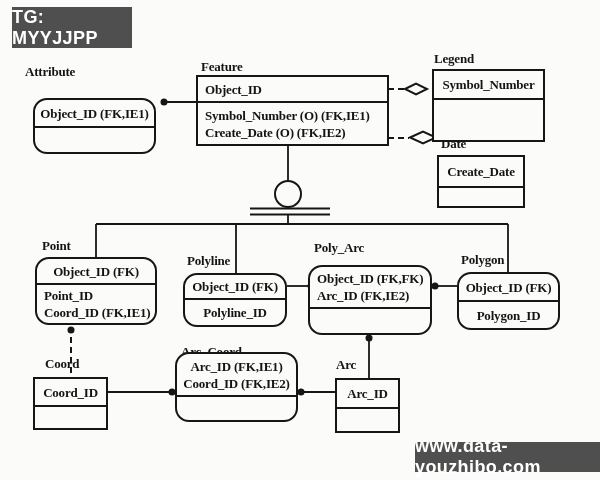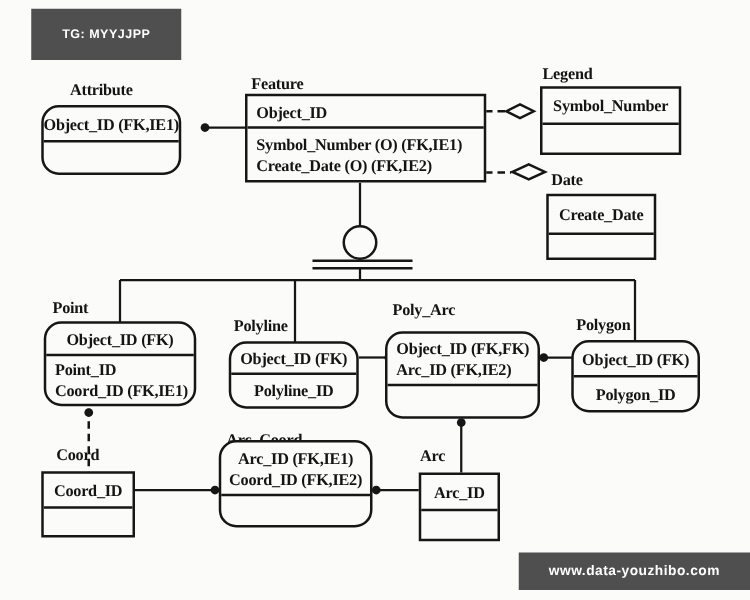--- a/index.html
+++ b/index.html
@@ -7,22 +7,22 @@
     position:relative;width:600px;height:480px;background:#fbfbfa;
     overflow:hidden;font-family:"Liberation Serif",serif;color:#141414;
   }
   
   .badge{
     position:absolute;background:#4f4f4f;color:#fff;
     font-family:"Liberation Sans",sans-serif;font-weight:bold;
     display:flex;align-items:center;justify-content:center;
     letter-spacing:.4px;
   }
-  #badge-tl{left:25px;top:7px;width:120px;height:41px;font-size:10px;}
-  #badge-br{left:415px;top:442px;width:185px;height:30px;font-size:11px;}
+  #badge-tl{left:12px;top:7px;width:120px;height:41px;font-size:18px;}
+  #badge-br{left:415px;top:442px;width:185px;height:30px;font-size:18px;}
   
   .entity{
     position:absolute;border:2px solid #161616;background:#fbfbfa;
     box-sizing:border-box;display:flex;flex-direction:column;
   }
   .entity.rounded{border-radius:14px;}
   .cmp{
     box-sizing:border-box;display:flex;flex-direction:column;
     justify-content:center;font-size:13px;font-weight:600;
     line-height:17px;letter-spacing:-0.2px;white-space:nowrap;
@@ -86,50 +86,50 @@
       <circle cx="301" cy="392" r="3.5"></circle>
     </g>
     <g fill="#fbfbfa" stroke="#161616" stroke-width="2">
       <polygon points="405,89 416,83.5 427,89 416,94.5"></polygon>
       <polygon points="410,137.5 423,131.5 436,137.5 423,143.5"></polygon>
     </g>
   </svg>
 
   <div id="badge-tl" class="badge">TG: MYYJJPP</div>
 
-  <span class="elabel" style="left:56px;top:64px">Attribute</span>
+  <span class="elabel" style="left:25px;top:64px">Attribute</span>
   <span class="elabel" style="left:201px;top:59px">Feature</span>
   <span class="elabel" style="left:434px;top:51px">Legend</span>
   <span class="elabel" style="left:441px;top:136px">Date</span>
   <span class="elabel" style="left:42px;top:238px">Point</span>
   <span class="elabel" style="left:187px;top:253px">Polyline</span>
   <span class="elabel" style="left:314px;top:240px">Poly_Arc</span>
   <span class="elabel" style="left:461px;top:252px">Polygon</span>
   <span class="elabel" style="left:45px;top:356px">Coord</span>
   <span class="elabel" style="left:181px;top:344px">Arc_Coord</span>
   <span class="elabel" style="left:336px;top:357px">Arc</span>
 
-  <div class="entity rounded" style="left:33px;top:84px;width:112px;height:56px">
+  <div class="entity rounded" style="left:33px;top:98px;width:123px;height:56px">
     <div class="cmp key c-center" style="height:28px">
       <div>Object_ID (FK,IE1)</div>
     </div>
     <div class="cmp grow c-center"></div>
   </div>
 
   <div class="entity" style="left:196px;top:75px;width:193px;height:71px">
     <div class="cmp key c-left" style="height:26px">
       <div>Object_ID</div>
     </div>
     <div class="cmp grow c-left">
       <div>Symbol_Number (O) (FK,IE1)</div>
       <div>Create_Date (O) (FK,IE2)</div>
     </div>
   </div>
 
-  <div class="entity" style="left:432px;top:69px;width:113px;height:55px">
+  <div class="entity" style="left:432px;top:69px;width:113px;height:73px">
     <div class="cmp key c-center" style="height:29px">
       <div>Symbol_Number</div>
     </div>
     <div class="cmp grow c-center"></div>
   </div>
 
   <div class="entity" style="left:437px;top:155px;width:88px;height:53px">
     <div class="cmp key c-center" style="height:31px">
       <div>Create_Date</div>
     </div>

